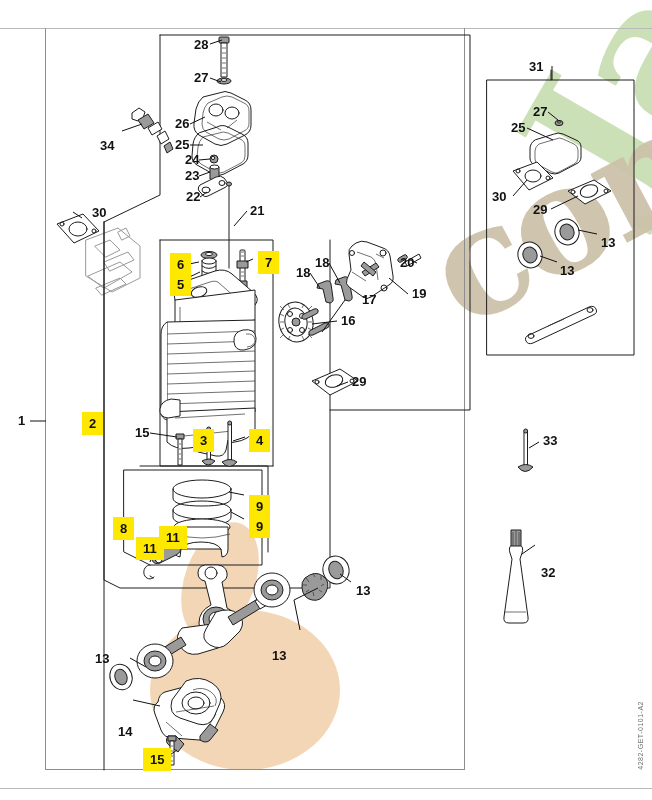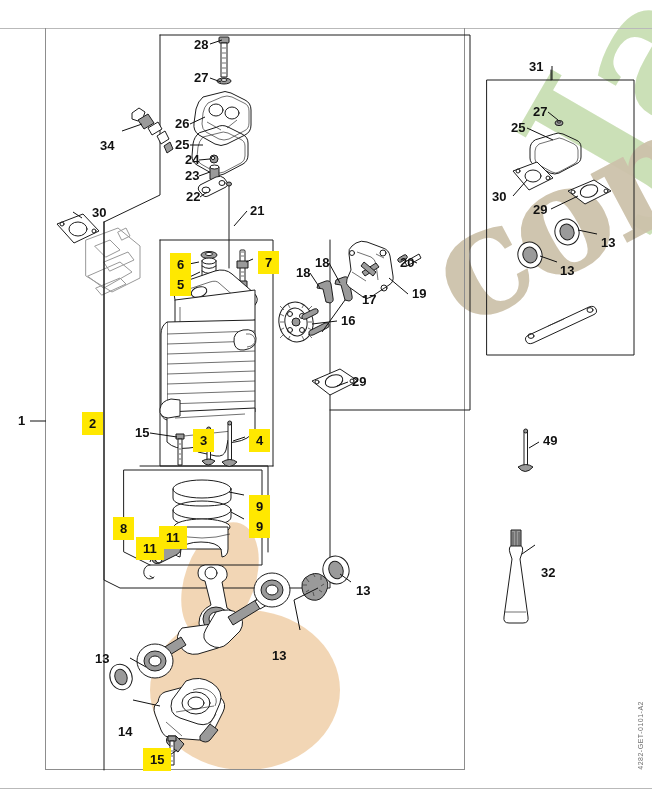--- a/index.html
+++ b/index.html
@@ -469,18 +469,18 @@
   <div class="lbl" style="left:175px;top:117px">26</div>
   <div class="lbl" style="left:194px;top:71px">27</div>
   <div class="lbl" style="left:533px;top:105px">27</div>
   <div class="lbl" style="left:194px;top:38px">28</div>
   <div class="lbl" style="left:352px;top:375px">29</div>
   <div class="lbl" style="left:533px;top:203px">29</div>
   <div class="lbl" style="left:92px;top:206px">30</div>
   <div class="lbl" style="left:492px;top:190px">30</div>
   <div class="lbl" style="left:529px;top:60px">31</div>
   <div class="lbl" style="left:541px;top:566px">32</div>
-  <div class="lbl" style="left:543px;top:434px">49</div>
+  <div class="lbl" style="left:543px;top:434px">33</div>
   <div class="lbl" style="left:100px;top:139px">34</div>
 
   <div class="code">4282-GET-0101-A2</div>
 
 </div>
 
 </body></html>

